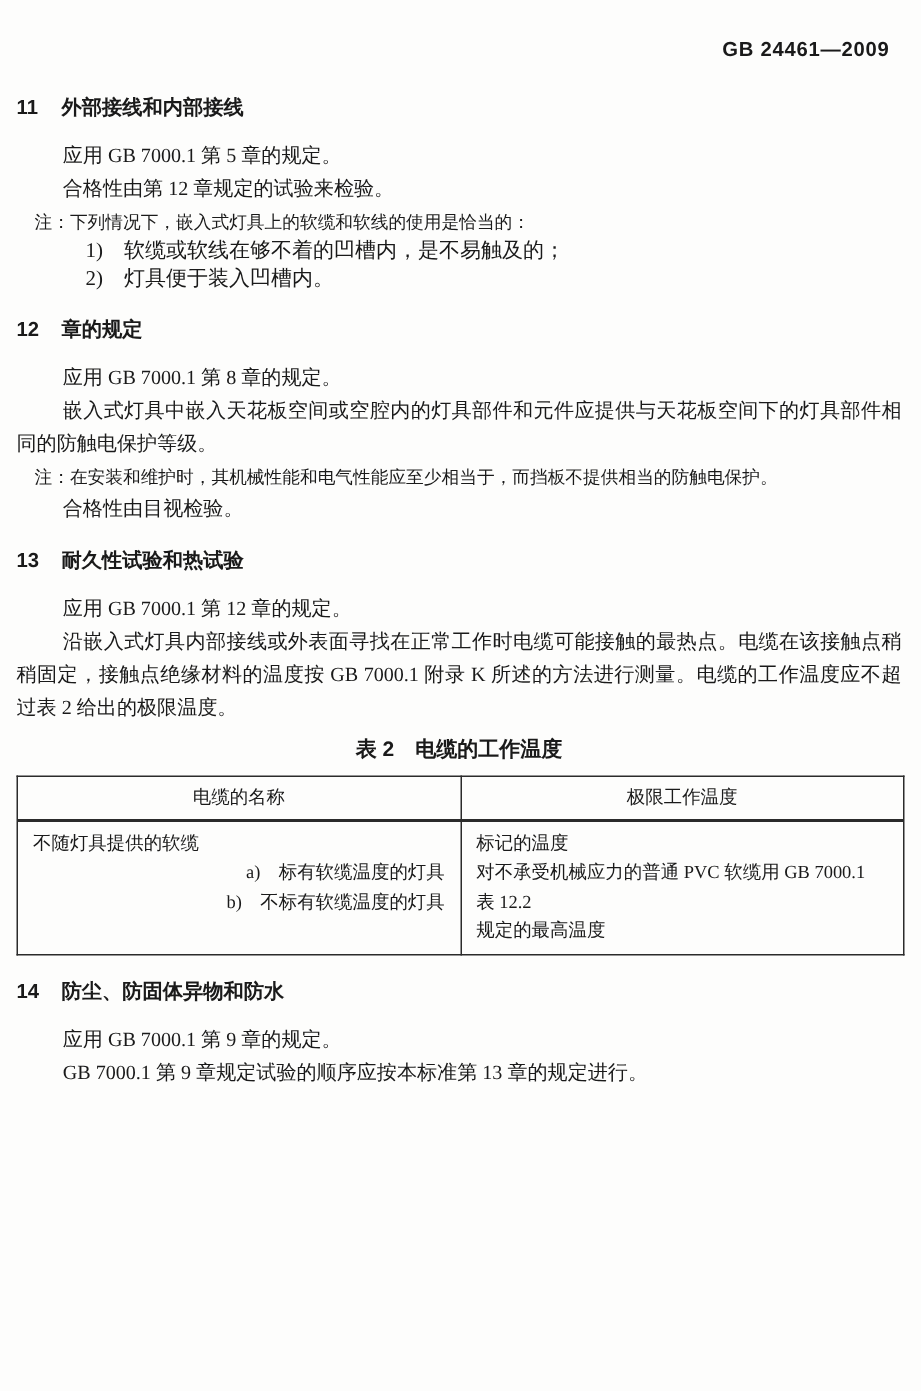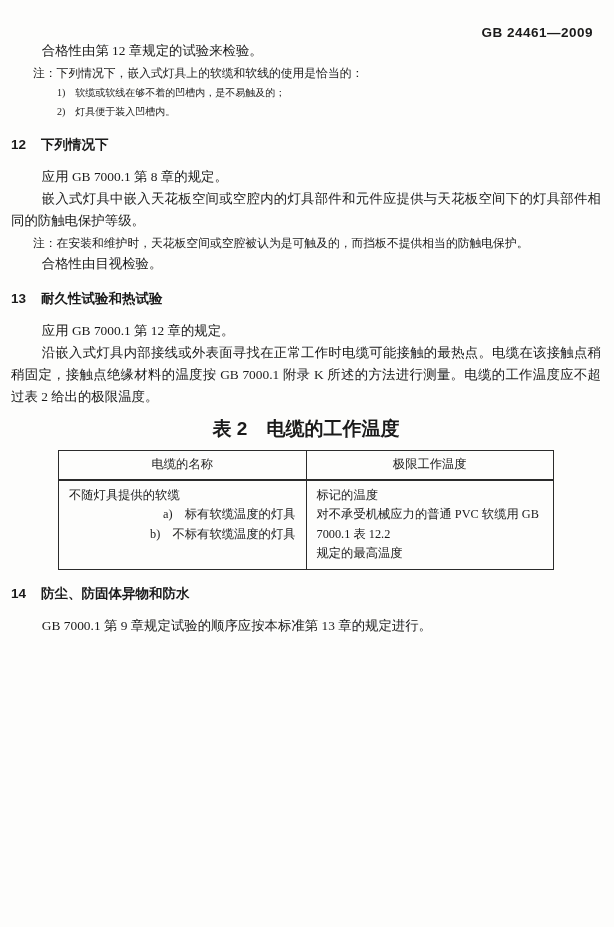--- a/index.html
+++ b/index.html
@@ -33,38 +33,38 @@
   .sec.first { margin-top: 23px; }
   .sec .num { width: 30px; flex: none; }
   p.body {
     margin: 0;
     font-size: 13.4px;
     line-height: 22px;
     text-align: justify;
   }
   p.indent { text-indent: 2.3em; }
   p.note {
-    margin: 2px 0 0 22px;
+    margin: 2px 0 0 12px;
     font-size: 11.8px;
     line-height: 19px;
   }
   p.note-item {
     margin: 0 0 0 46px;
-    font-size: 10px;
+    font-size: 14px;
     line-height: 19px;
   }
   .tbl-caption {
     text-align: center;
     font-family: "Liberation Sans", "DejaVu Sans", sans-serif;
     font-weight: bold;
-    font-size: 19px;
+    font-size: 14px;
     margin: 8px 0 8px 0;
   }
   table.cable-table {
-    width: 496px;
+    width: 592px;
     margin: 0 auto;
     border-collapse: collapse;
     table-layout: fixed;
   }
   table.cable-table th, table.cable-table td {
     border: 1.5px solid #2b2b2b;
     font-size: 12.3px;
     line-height: 19.5px;
     vertical-align: top;
   }
@@ -78,32 +78,37 @@
   table.cable-table td { padding: 5px 10px; }
   td .sub { padding-left: 15px; text-align: right; }
 </style>
 </head>
 <body>
 
 <div class="page">
 
   <div class="doc-header">GB 24461—2009</div>
 
+  <div class="sec first">
+    <span class="num">11</span>
+    <span class="title">外部接线和内部接线</span>
+  </div>
+  <p class="body indent">应用 GB 7000.1 第 5 章的规定。</p>
   <p class="body indent">合格性由第 12 章规定的试验来检验。</p>
   <p class="note">注：下列情况下，嵌入式灯具上的软缆和软线的使用是恰当的：</p>
   <p class="note-item">1)　软缆或软线在够不着的凹槽内，是不易触及的；</p>
   <p class="note-item">2)　灯具便于装入凹槽内。</p>
 
   <div class="sec">
     <span class="num">12</span>
-    <span class="title">下列情况下</span>
+    <span class="title">章的规定</span>
   </div>
   <p class="body indent">应用 GB 7000.1 第 8 章的规定。</p>
   <p class="body indent">嵌入式灯具中嵌入天花板空间或空腔内的灯具部件和元件应提供与天花板空间下的灯具部件相同的防触电保护等级。</p>
-  <p class="note">注：在安装和维护时，天花板空间或空腔被认为是可触及的，而挡板不提供相当的防触电保护。</p>
+  <p class="note">注：在安装和维护时，其机械性能和电气性能应至少相当于，而挡板不提供相当的防触电保护。</p>
   <p class="body indent">合格性由目视检验。</p>
 
   <div class="sec">
     <span class="num">13</span>
     <span class="title">耐久性试验和热试验</span>
   </div>
   <p class="body indent">应用 GB 7000.1 第 12 章的规定。</p>
   <p class="body indent">沿嵌入式灯具内部接线或外表面寻找在正常工作时电缆可能接触的最热点。电缆在该接触点稍稍固定，接触点绝缘材料的温度按 GB 7000.1 附录 K 所述的方法进行测量。电缆的工作温度应不超过表 2 给出的极限温度。</p>
 
   <div class="tbl-caption">表 2　电缆的工作温度</div>
@@ -127,15 +132,16 @@
           <div>规定的最高温度</div>
         </td>
       </tr>
     </tbody>
   </table>
 
   <div class="sec">
     <span class="num">14</span>
     <span class="title">防尘、防固体异物和防水</span>
   </div>
+  <p class="body indent">应用 GB 7000.1 第 9 章的规定。</p>
   <p class="body indent">GB 7000.1 第 9 章规定试验的顺序应按本标准第 13 章的规定进行。</p>
 
 </div>
 
 </body></html>

